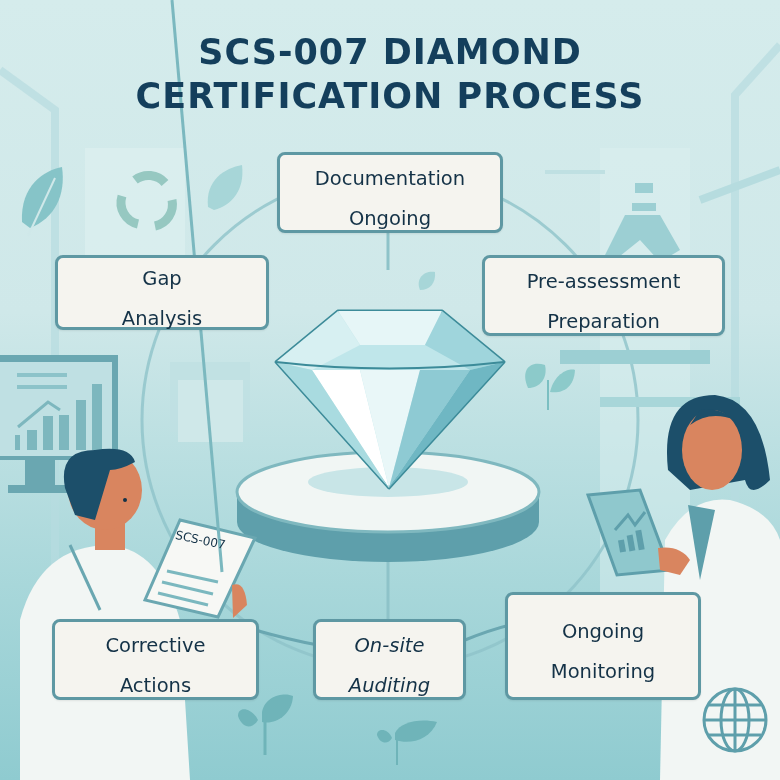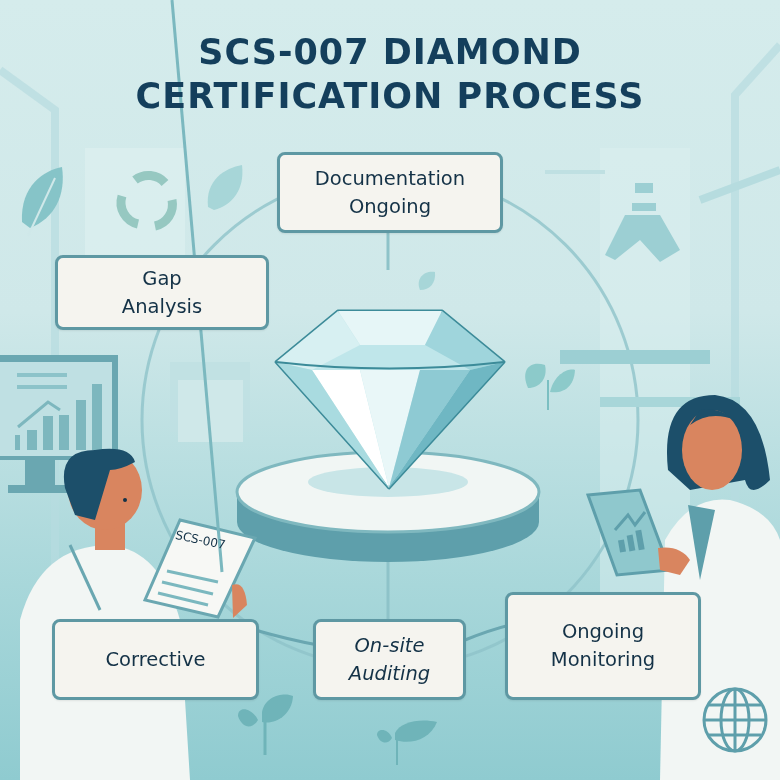--- a/index.html
+++ b/index.html
@@ -2,21 +2,21 @@
 <html><head>
 <meta charset="utf-8">
 <style>
   html,body{margin:0;padding:0;}
   body{width:780px;height:780px;overflow:hidden;font-family:"DejaVu Sans","Liberation Sans",sans-serif;}
   .stage{position:relative;width:780px;height:780px;background:linear-gradient(180deg,#d5ecec 0%,#cfe8e9 40%,#a8d7da 75%,#8fcbd0 100%);overflow:hidden;}
   .bg-svg{position:absolute;left:0;top:0;width:780px;height:780px;}
   .title{position:absolute;left:0;top:30px;width:780px;text-align:center;color:#143f5c;font-weight:bold;font-size:35px;line-height:44px;letter-spacing:1px;font-family:"DejaVu Sans",sans-serif;}
   .title div{white-space:nowrap;}
   .step{position:absolute;background:#f5f4ef;border:3px solid #5e98a3;border-radius:8px;box-sizing:border-box;display:flex;align-items:center;justify-content:center;text-align:center;color:#143247;font-size:19.5px;line-height:28px;font-family:"DejaVu Sans",sans-serif;box-shadow:0 1px 2px rgba(0,0,0,0.08);}
-  .step span{display:block;}
+  .step span{display:block;margin-top:12px;}
 </style>
 </head>
 <body>
 
 <div class="stage">
 
   <svg class="bg-svg" viewBox="0 0 780 780">
 
     <rect x="0" y="0" width="780" height="780" fill="none"></rect>
     <path d="M0 70 L55 110 L55 780" stroke="#b6dcdf" stroke-width="8" fill="none" opacity="0.7"></path>
@@ -171,24 +171,31 @@
     </div>
   </div>
 
   <div class="step" style="left:55px;top:255px;width:214px;height:75px;">
     <div>
       <span>Gap</span>
       <span>Analysis</span>
     </div>
   </div>
 
+  <div class="step" style="left:482px;top:255px;width:243px;height:81px;">
+    <div>
+      <span>Pre-assessment</span>
+      <span>Preparation</span>
+    </div>
+  </div>
 
   <div class="step" style="left:52px;top:619px;width:207px;height:81px;">
     <div>
       <span>Corrective</span>
+      <span>Actions</span>
     </div>
   </div>
 
   <div class="step" style="left:313px;top:619px;width:153px;height:81px;font-style:italic;">
     <div>
       <span>On-site</span>
       <span>Auditing</span>
     </div>
   </div>
 

